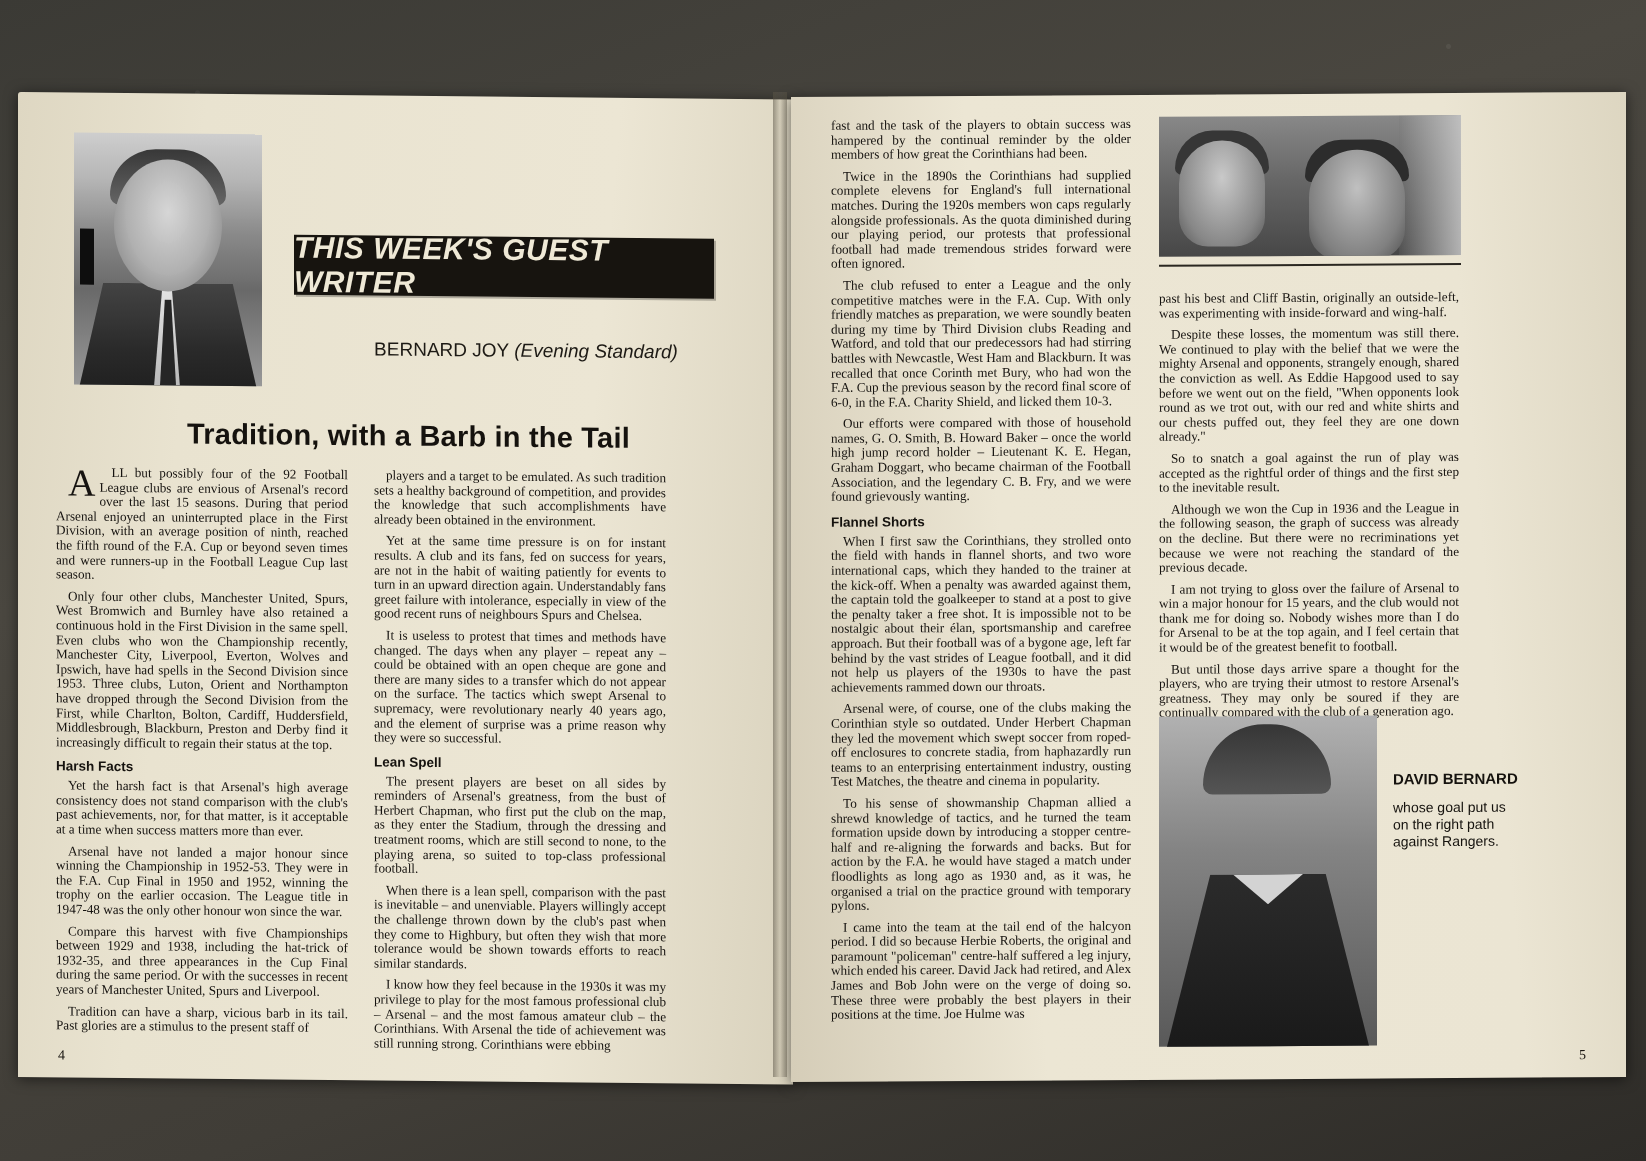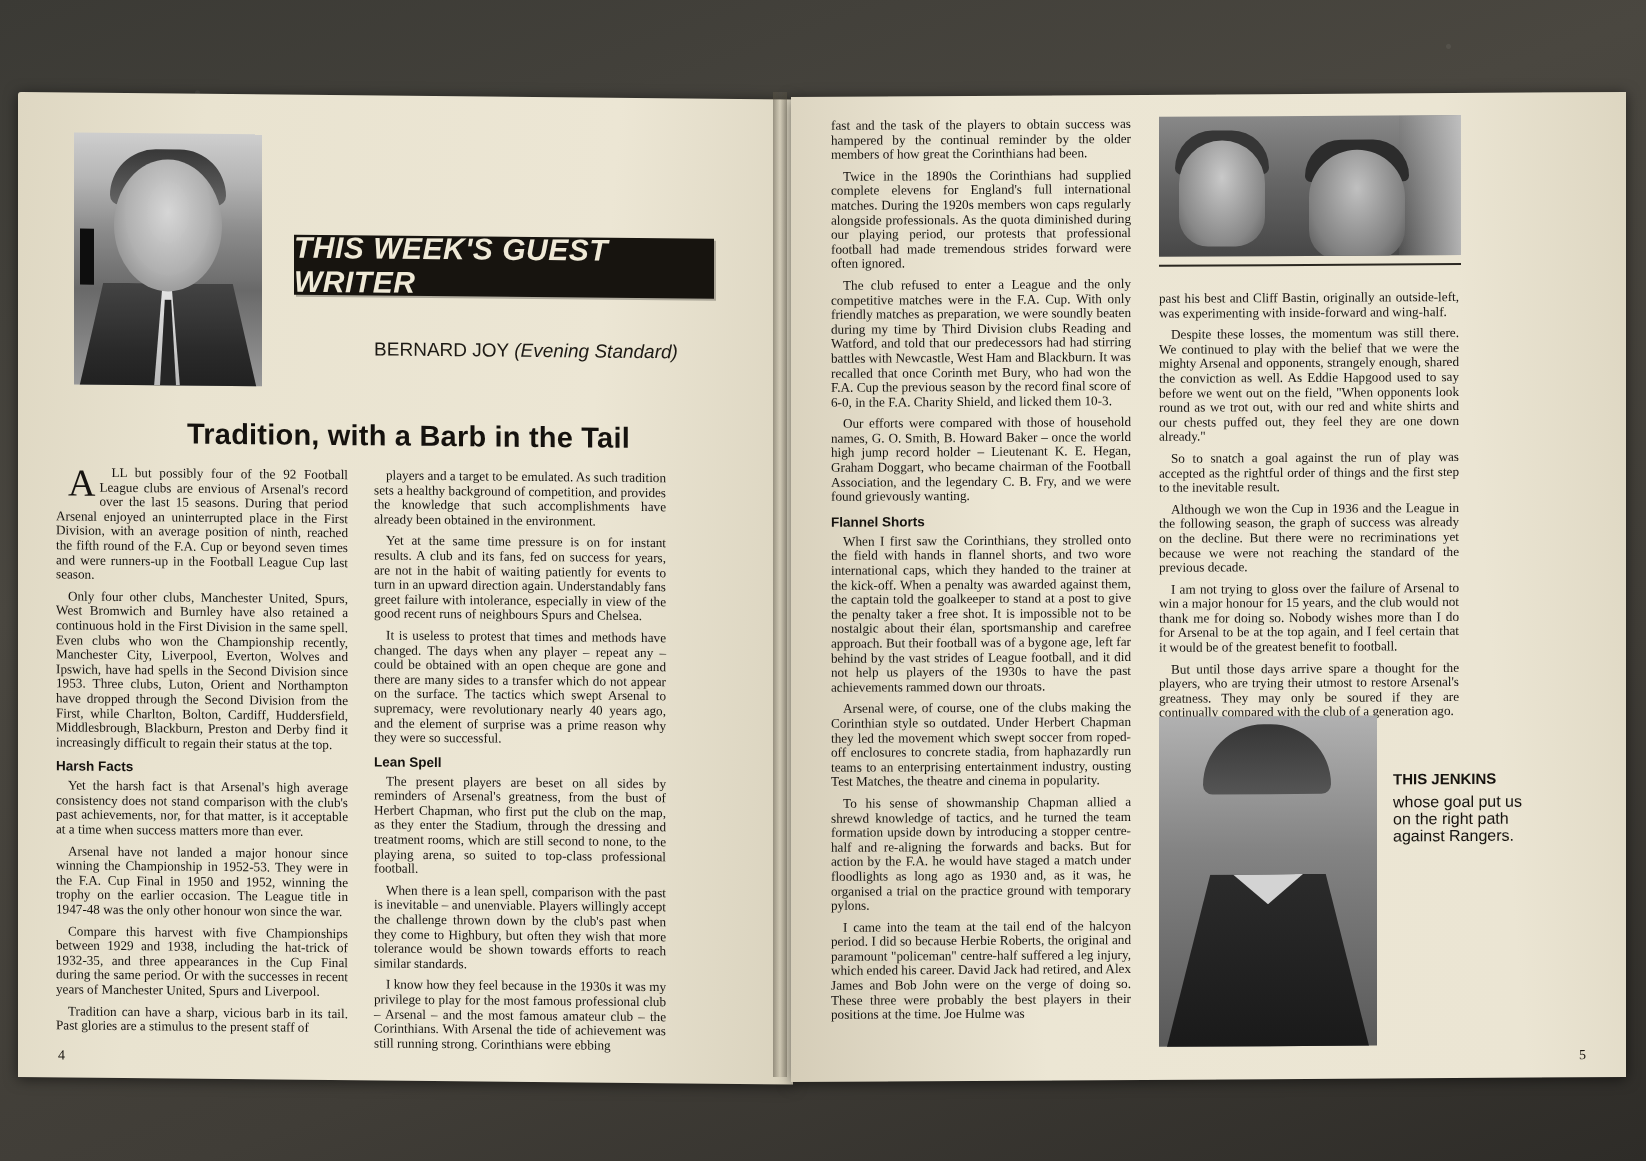--- a/index.html
+++ b/index.html
@@ -157,21 +157,21 @@
   }
   .pb-hair{position:absolute;left:44px;top:8px;width:128px;height:70px;border-radius:64px 64px 10px 10px;background:linear-gradient(180deg,#3a362e,#5a554a);}
   .pb-face{position:absolute;left:54px;top:30px;width:110px;height:132px;border-radius:55px 55px 44px 44px;background:radial-gradient(ellipse at 50% 38%,#ddd7c8,#b2ac9d 62%,#7d7codd);}
   .pb-body{position:absolute;left:6px;top:158px;width:206px;height:180px;background:linear-gradient(180deg,#2e2b26,#1b1916);clip-path:polygon(22% 0,78% 0,100% 100%,0 100%);}
   .pb-collar{position:absolute;left:74px;top:158px;width:70px;height:30px;background:#d9d3c4;clip-path:polygon(0 0,100% 0,50% 100%);}
   .caption{
     position:absolute;left:562px;top:655px;width:130px;
     font-family:"Liberation Sans", sans-serif;color:#15120e;
   }
   .caption .cname{font-weight:bold;font-size:15px;line-height:17px;}
-  .caption .ctext{font-size:16px;line-height:17px;margin-top:6px;}
+  .caption .ctext{font-size:14px;line-height:17px;margin-top:12px;}
   .subhead-r{
     font-family:"Liberation Sans", sans-serif;
     font-weight:bold;font-size:13.5px;margin:10px 0 5px 0;color:#15120e;
   }
   .gutter{
     position:absolute;left:773px;top:92px;width:14px;height:985px;
     background:linear-gradient(90deg,rgba(90,84,70,.55),rgba(160,152,132,.15),rgba(90,84,70,.5));
   }
 </style>
 </head>
@@ -265,21 +265,21 @@
         </div>
 
         <div class="photo-bottom">
           <div class="pb-body"></div>
           <div class="pb-collar"></div>
           <div class="pb-hair"></div>
           <div class="pb-face"></div>
         </div>
 
         <div class="caption">
-          <div class="cname">THIS JENKINS</div>
+          <div class="cname">DAVID BERNARD</div>
           <div class="ctext">whose goal put us on the right path against Rangers.</div>
         </div>
 
         <div class="folio-r">5</div>
       </div>
     </div>
   </div>
 
 </div>
 

